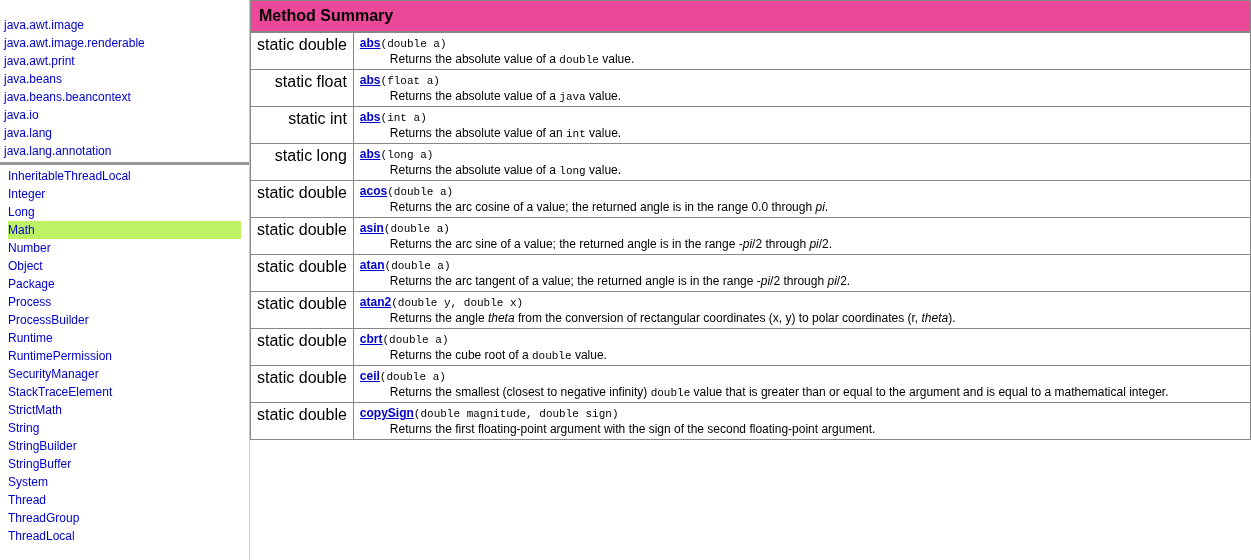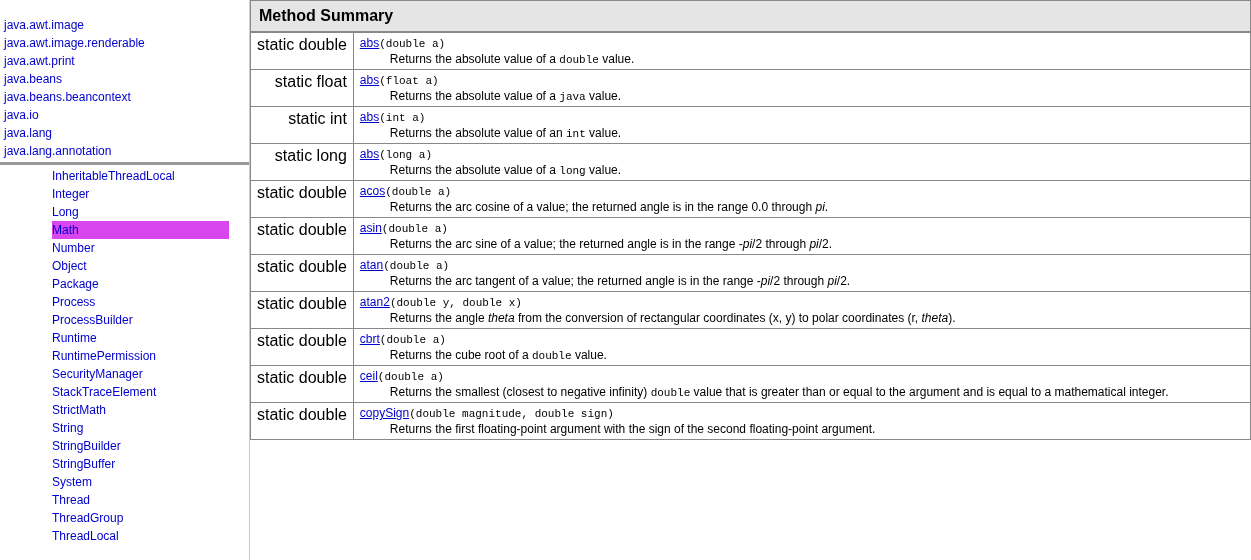--- a/index.html
+++ b/index.html
@@ -18,48 +18,47 @@
       height: 165px;
       overflow-y: scroll;
       overflow-x: scroll;
       border-bottom: 3px solid #999;
       padding: 16px 4px;
     }
     #class-list {
       flex: 1;
       overflow-y: scroll;
       overflow-x: hidden;
-      padding: 2px 20px;
-      margin-left: 32px;
+      padding: 2px 8px;
     }
     .sidebar-link {
       display: block;
       color: #0000cc;
       text-decoration: none;
       font-size: 12px;
       line-height: 1.5;
       white-space: nowrap;
     }
     .sidebar-link.selected {
-      background-color: #d946ef;
+      background-color: #bef264;
       color: #0000cc;
     }
     
     
     
     
     #main {
       flex: 1;
       overflow-y: scroll;
       overflow-x: hidden;
     }
     
     
     .method-summary-title {
-      background-color: #e5e5e5;
+      background-color: #ec4899;
       font-size: 16px;
       font-weight: bold;
       padding: 6px 8px;
       border: 1px solid #888;
     }
     
     table.method-table {
       width: 100%;
       border-collapse: collapse;
       font-size: 13px;
@@ -75,21 +74,21 @@
       font-size: 16px;
       width: 90px;
       color: #000;
     }
     .method-detail {
       font-size: 12px;
     }
     .method-name {
       color: #0000cc;
       text-decoration: underline;
-      font-weight: normal;
+      font-weight: bold;
     }
     .method-desc {
       padding-left: 30px;
       display: block;
       margin-top: 2px;
       color: #000;
     }
     code, .code {
       font-family: 'Courier New', monospace;
       font-size: 11px;

